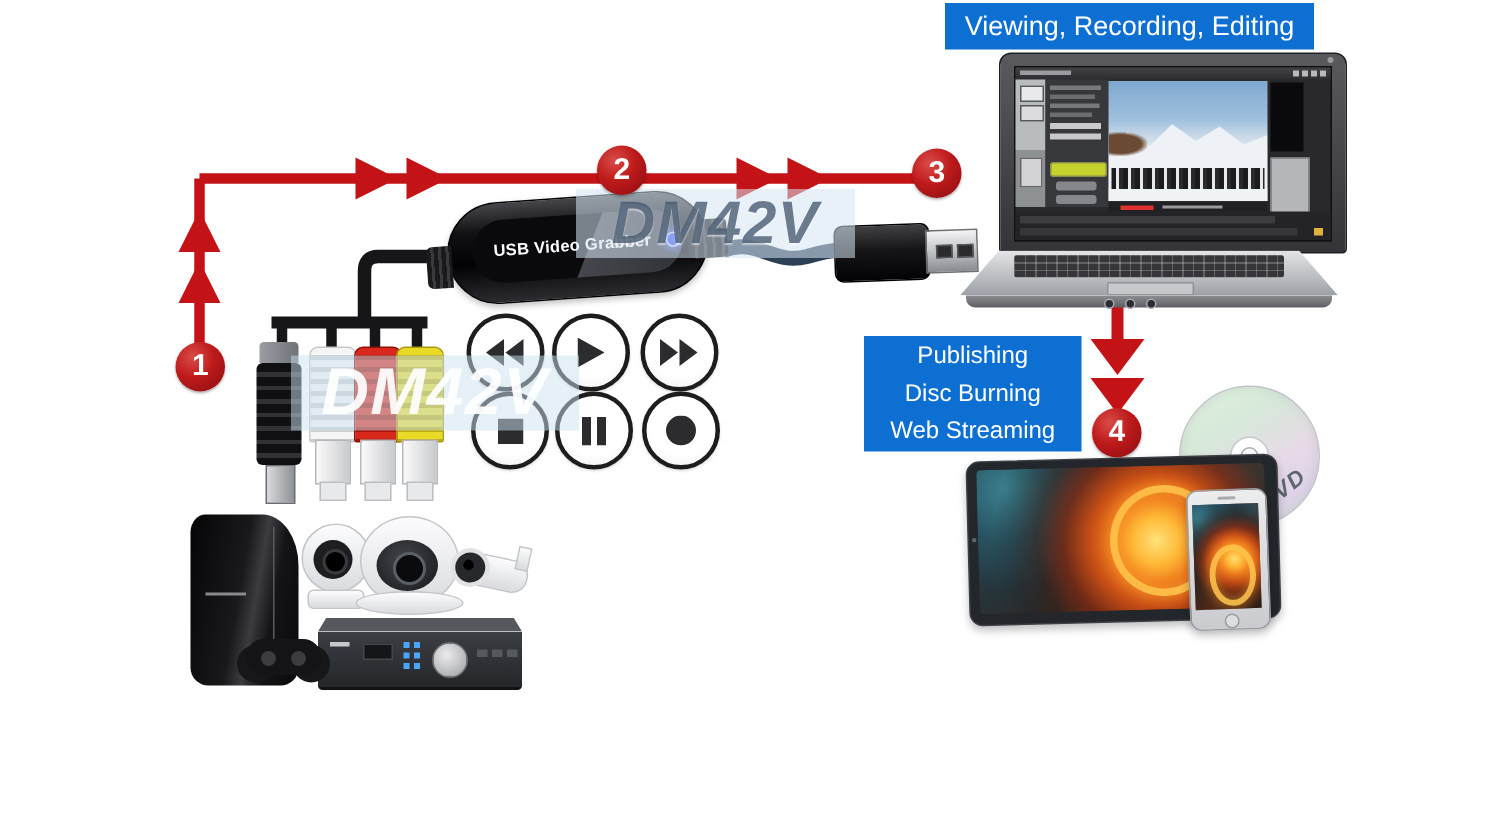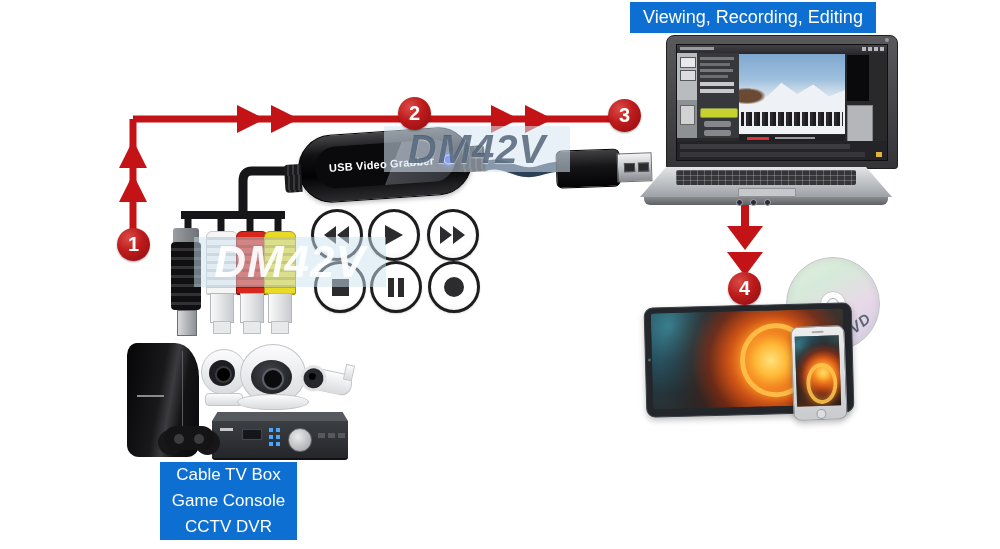--- a/index.html
+++ b/index.html
@@ -317,24 +317,24 @@
       <div class="abs" style="left:126px;top:12px;width:7px;height:5px;background:#55585c;"></div>
     </div>
   </div>
 
   <div class="abs wm wm-a" style="left:384px;top:126px;width:186px;height:46px;">DM42V</div>
   <div class="abs wm wm-b" style="left:194px;top:237px;width:192px;height:50px;">DM42V</div>
 
   <div class="abs bluebox" style="left:630px;top:2px;width:246px;height:31px;font-size:18px;">
     <span>Viewing, Recording, Editing</span>
   </div>
-  <div class="abs bluebox" style="left:160px;top:462px;width:137px;height:78px;font-size:17px;line-height:26px;">
-    <div>Cable TV Box</div>
-    <div>Game Console</div>
-    <div>CCTV DVR</div>
+  <div class="abs bluebox" style="left:576px;top:224px;width:145px;height:77px;font-size:16px;line-height:25px;">
+    <div>Publishing</div>
+    <div>Disc Burning</div>
+    <div>Web Streaming</div>
   </div>
 
   <div class="abs step" style="left:117px;top:228px;">
     <span>1</span>
   </div>
   <div class="abs step" style="left:398px;top:97px;">
     <span>2</span>
   </div>
   <div class="abs step" style="left:608px;top:99px;">
     <span>3</span>

